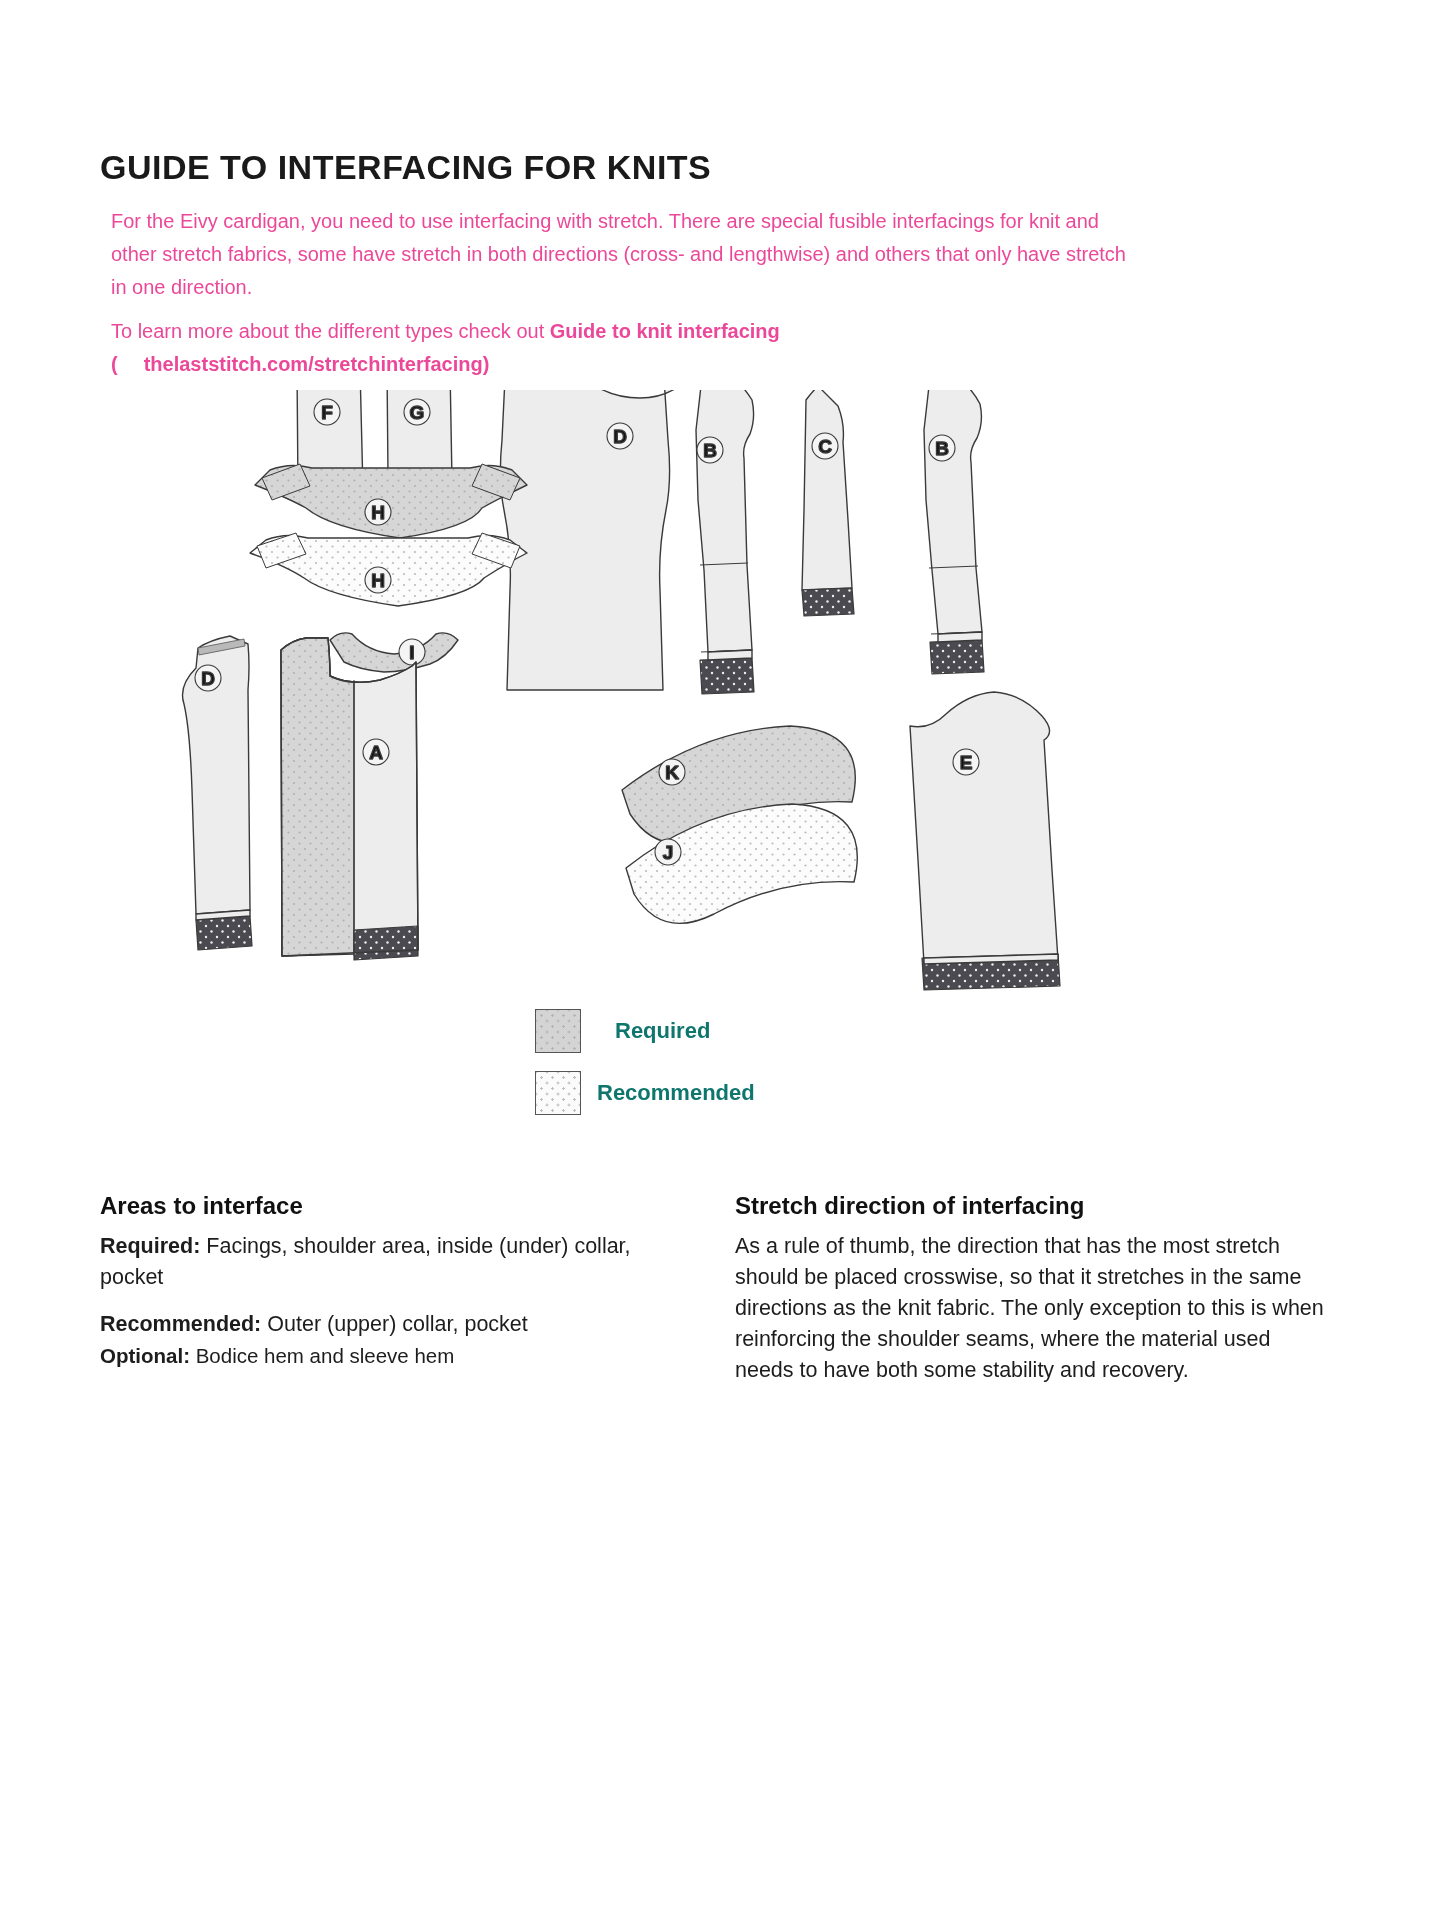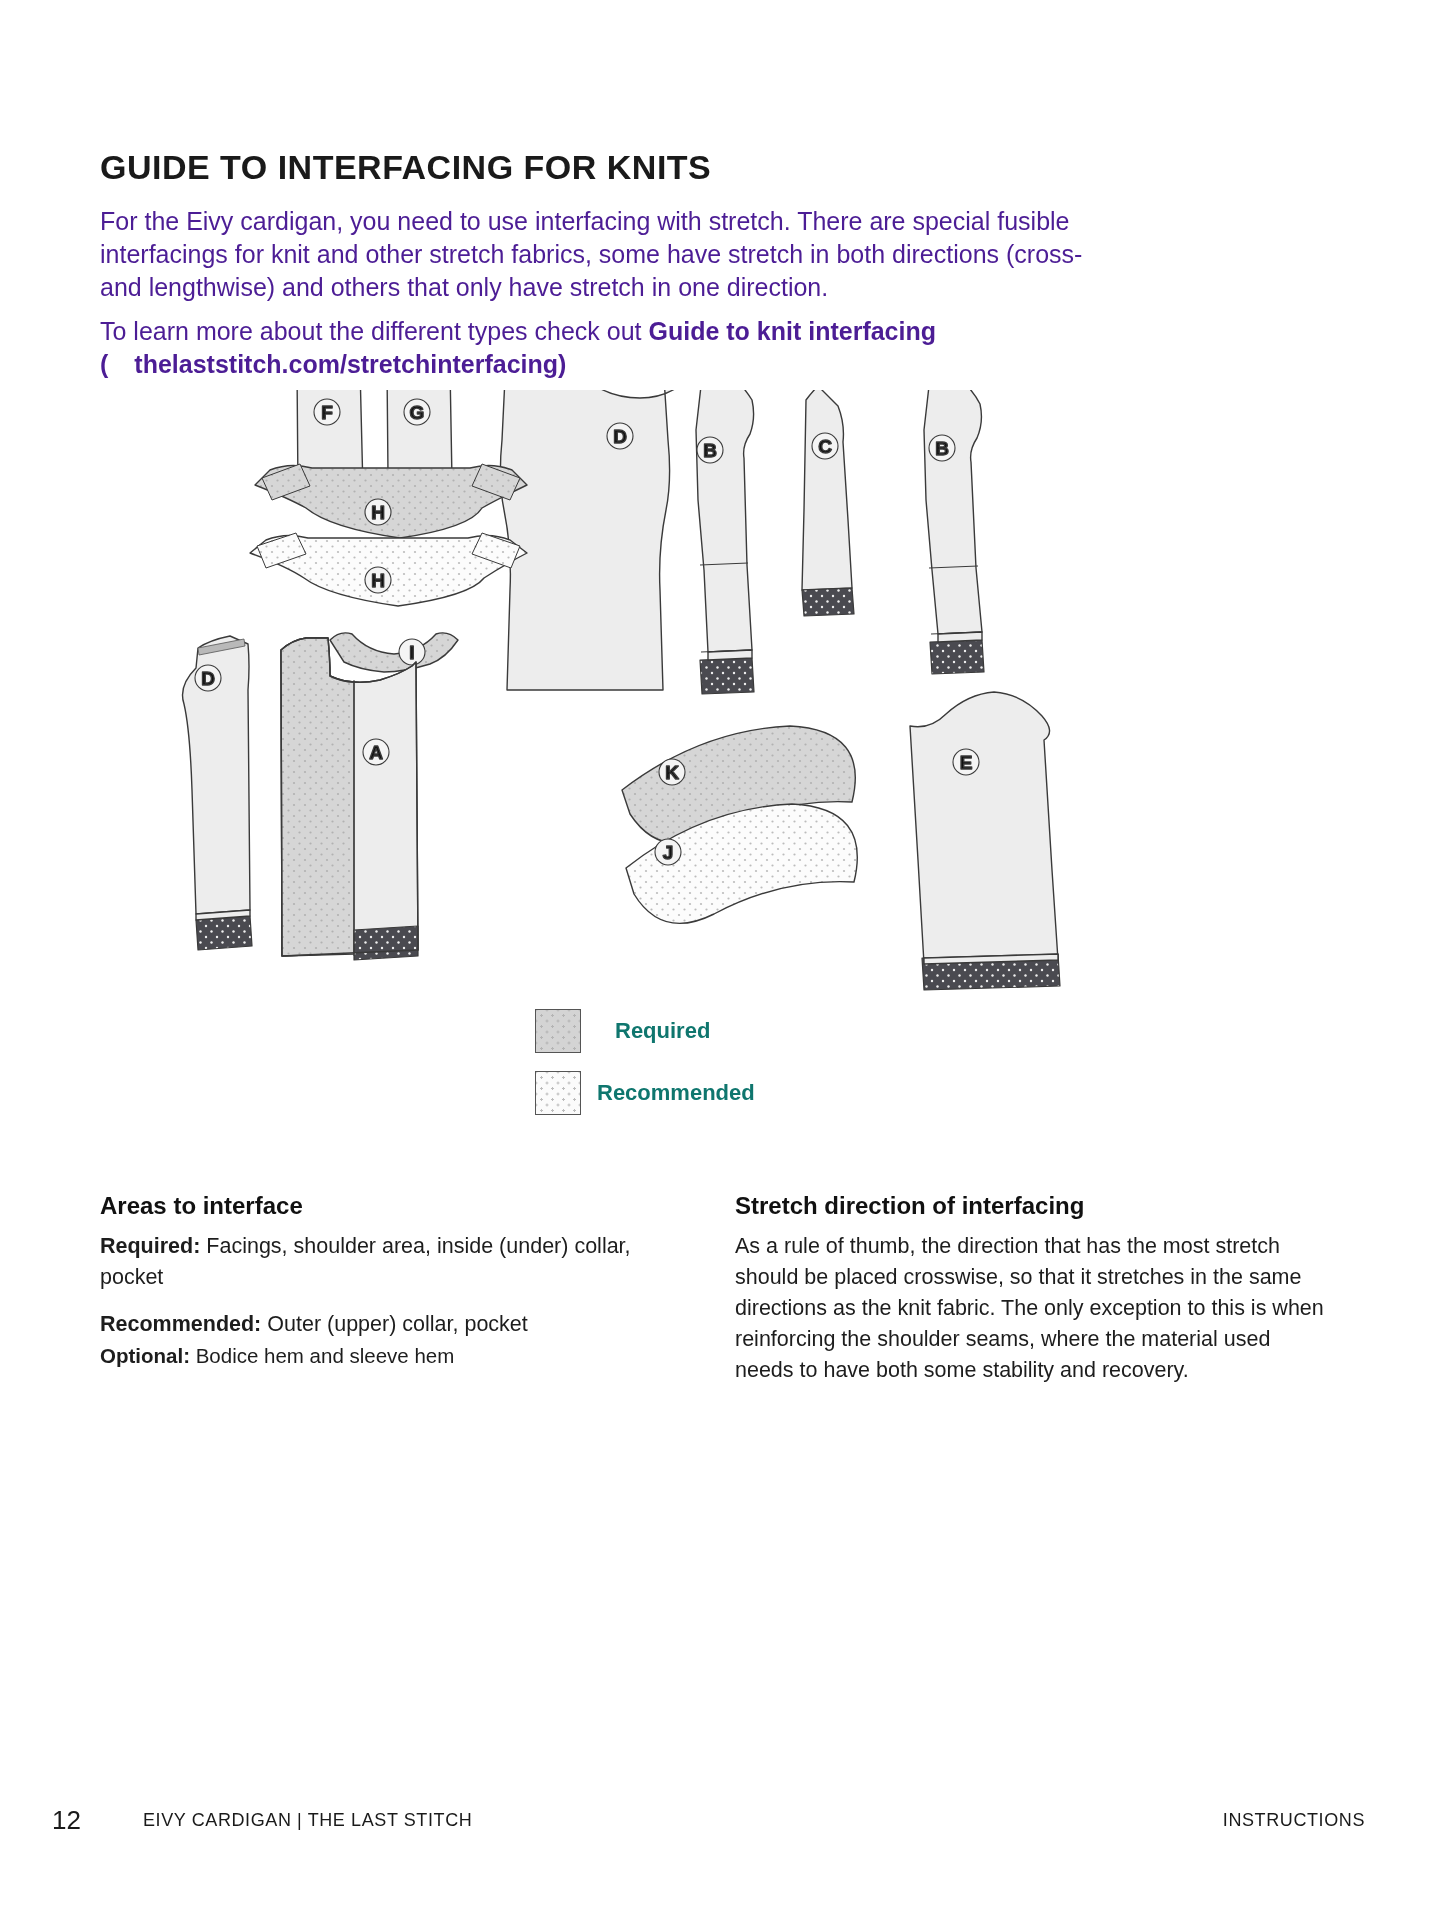--- a/index.html
+++ b/index.html
@@ -26,25 +26,25 @@
     position: absolute;
     left: 100px;
     top: 125px;
     font-size: 34px;
     font-weight: bold;
     letter-spacing: 0.5px;
     color: #1a1a1a;
   }
   .intro-block {
     position: absolute;
-    left: 100px;
+    left: 111px;
     width: 1020px;
-    font-size: 25px;
+    font-size: 20px;
     line-height: 33px;
-    color: #4c1d95;
+    color: #ec4899;
   }
   #intro-p1 { top: 205px; }
   #intro-p2 { top: 315px; }
   .bold { font-weight: bold; }
   .link-bold {
     font-weight: bold;
     margin-left: 26px;
   }
 
   
@@ -358,19 +358,14 @@
     <p>As a rule of thumb, the direction that has the most stretch should be placed crosswise, so that it stretches in the same directions as the knit fabric. The only exception to this is when reinforcing the shoulder seams, where the material used needs to have both some stability and recovery.</p>
   </div>
 
   <div class="col" id="col-left">
     <div class="col-heading">Areas to interface</div>
     <p><span class="bold">Required:</span><span> Facings, shoulder area, inside (under) collar, pocket</span></p>
     <p class="tight"><span class="bold">Recommended:</span><span> Outer (upper) collar, pocket</span></p>
     <p class="small-line"><span class="bold">Optional:</span><span> Bodice hem and sleeve hem</span></p>
   </div>
 
-  <div id="footer">
-    <span id="footer-page-no">12</span>
-    <span id="footer-center">EIVY CARDIGAN | THE LAST STITCH</span>
-    <span id="footer-right">INSTRUCTIONS</span>
-  </div>
 
 </div>
 
 </body></html>

